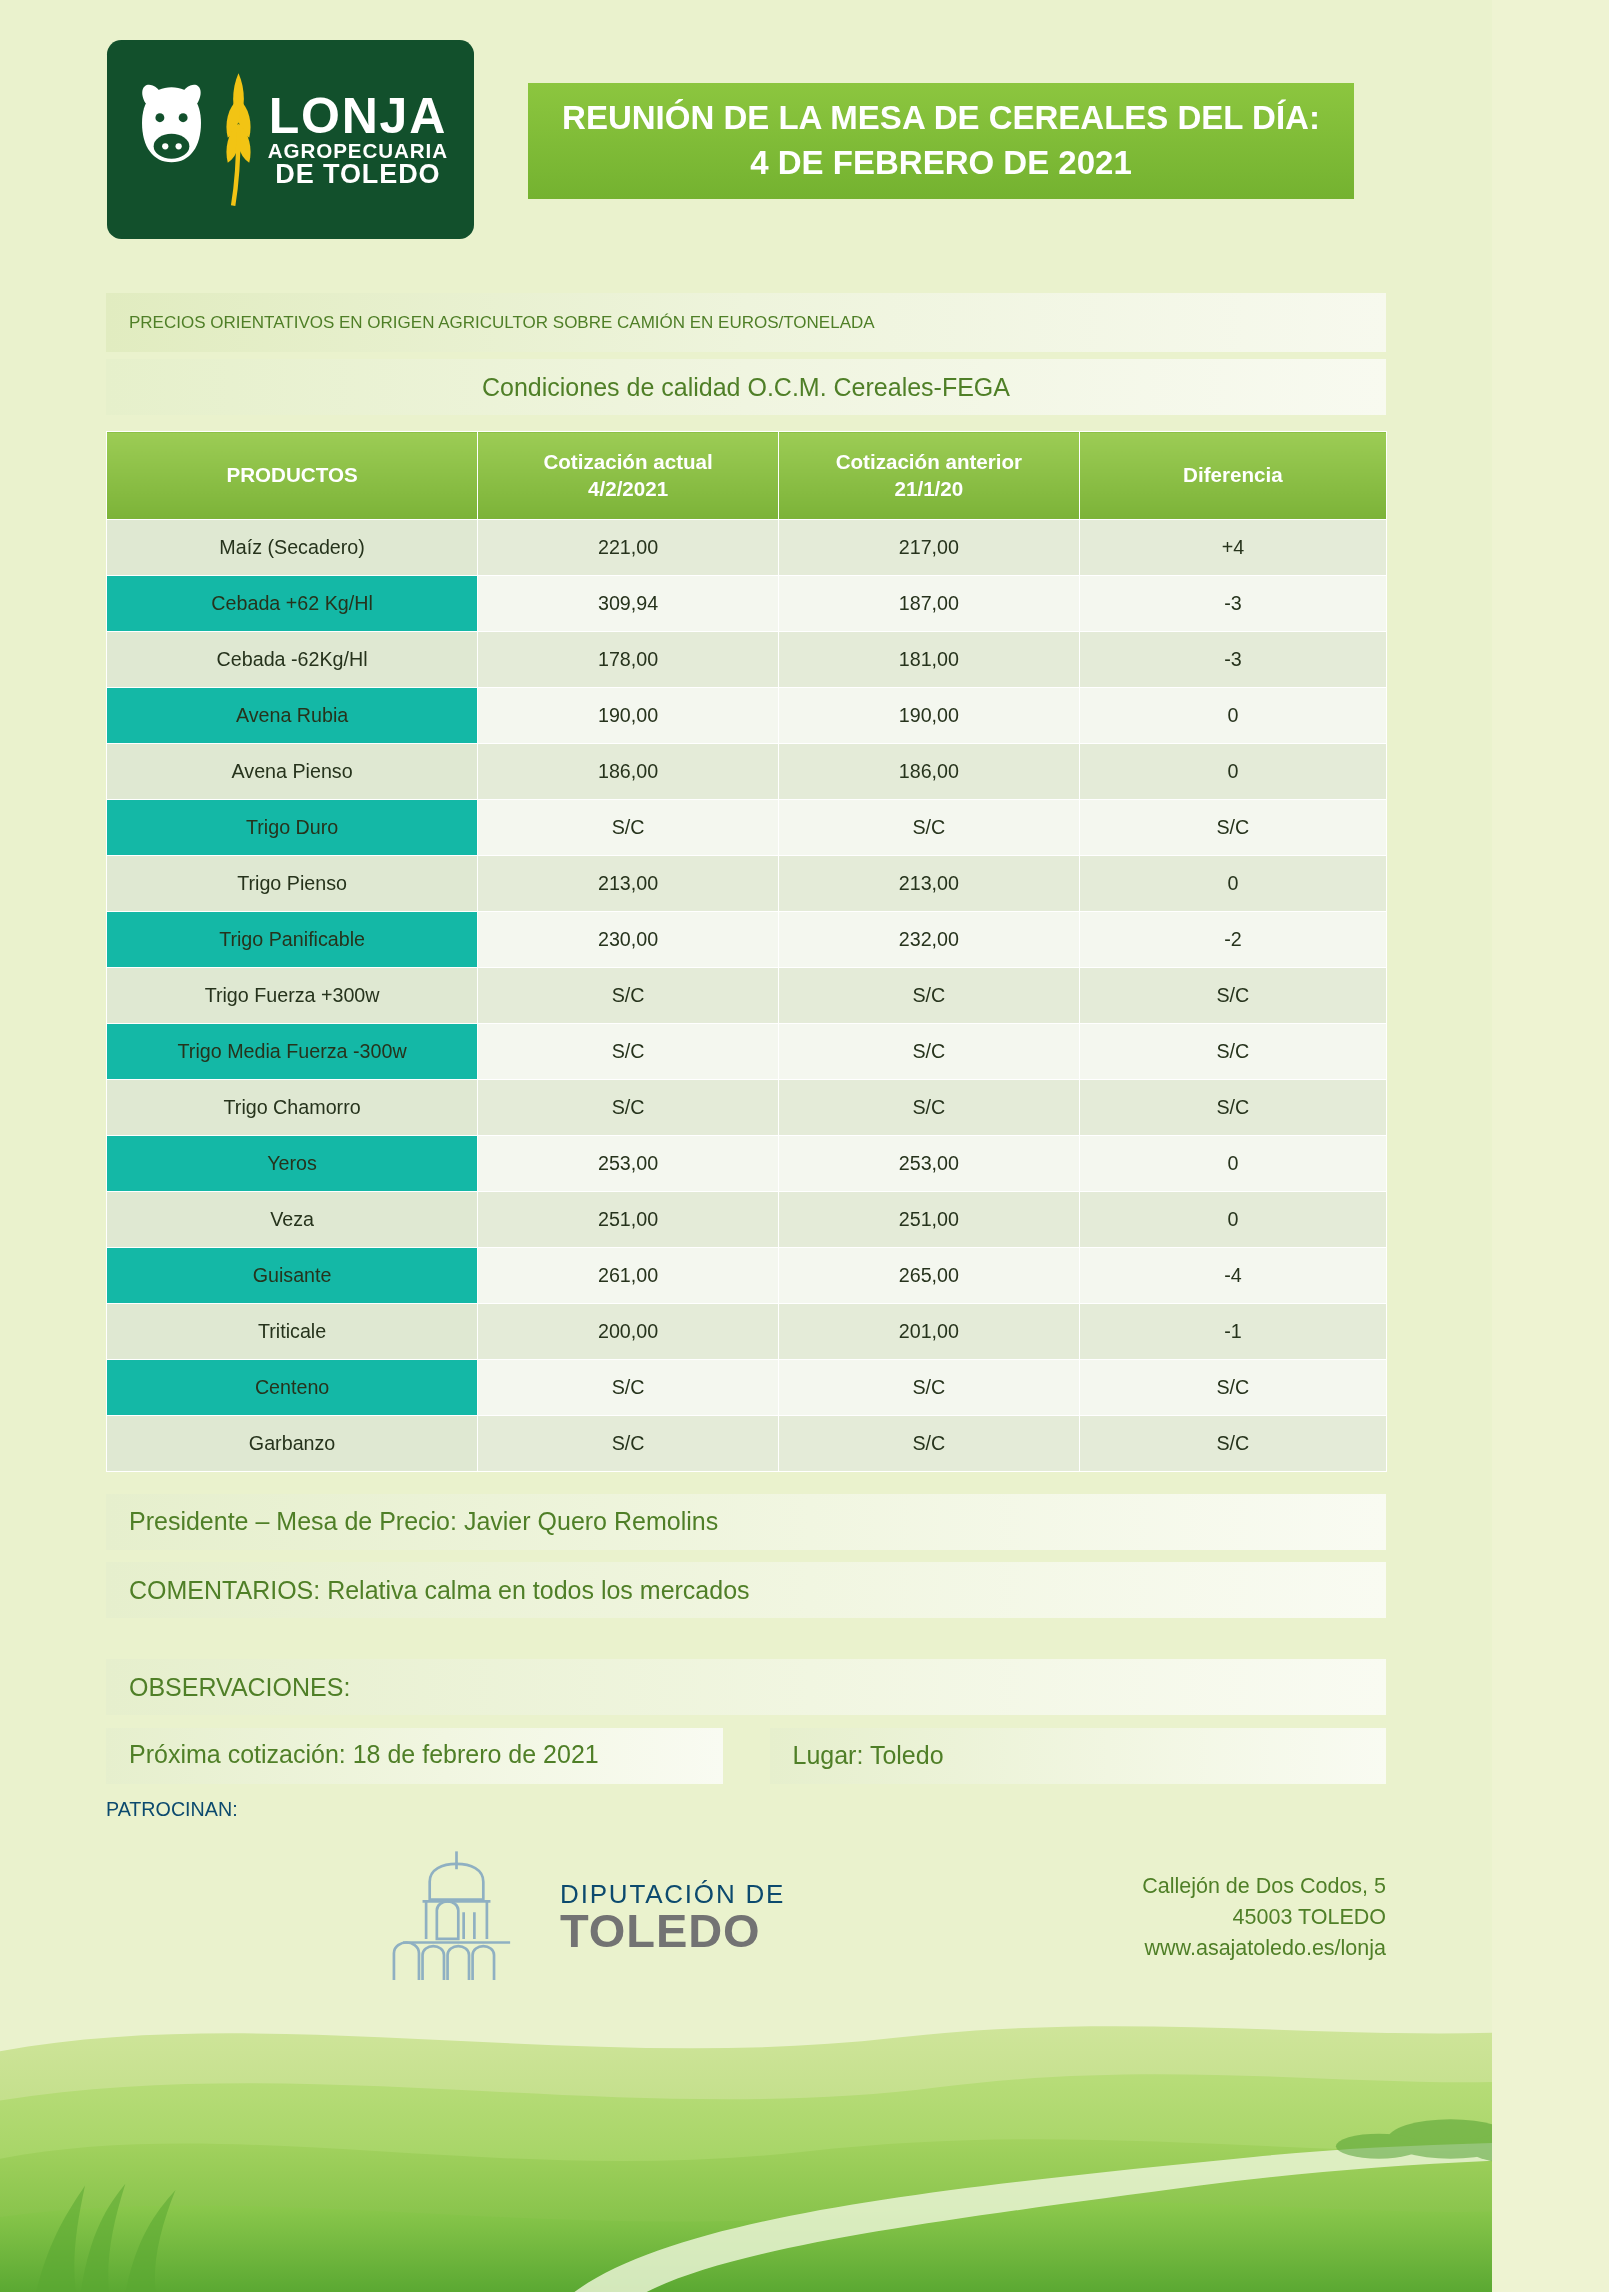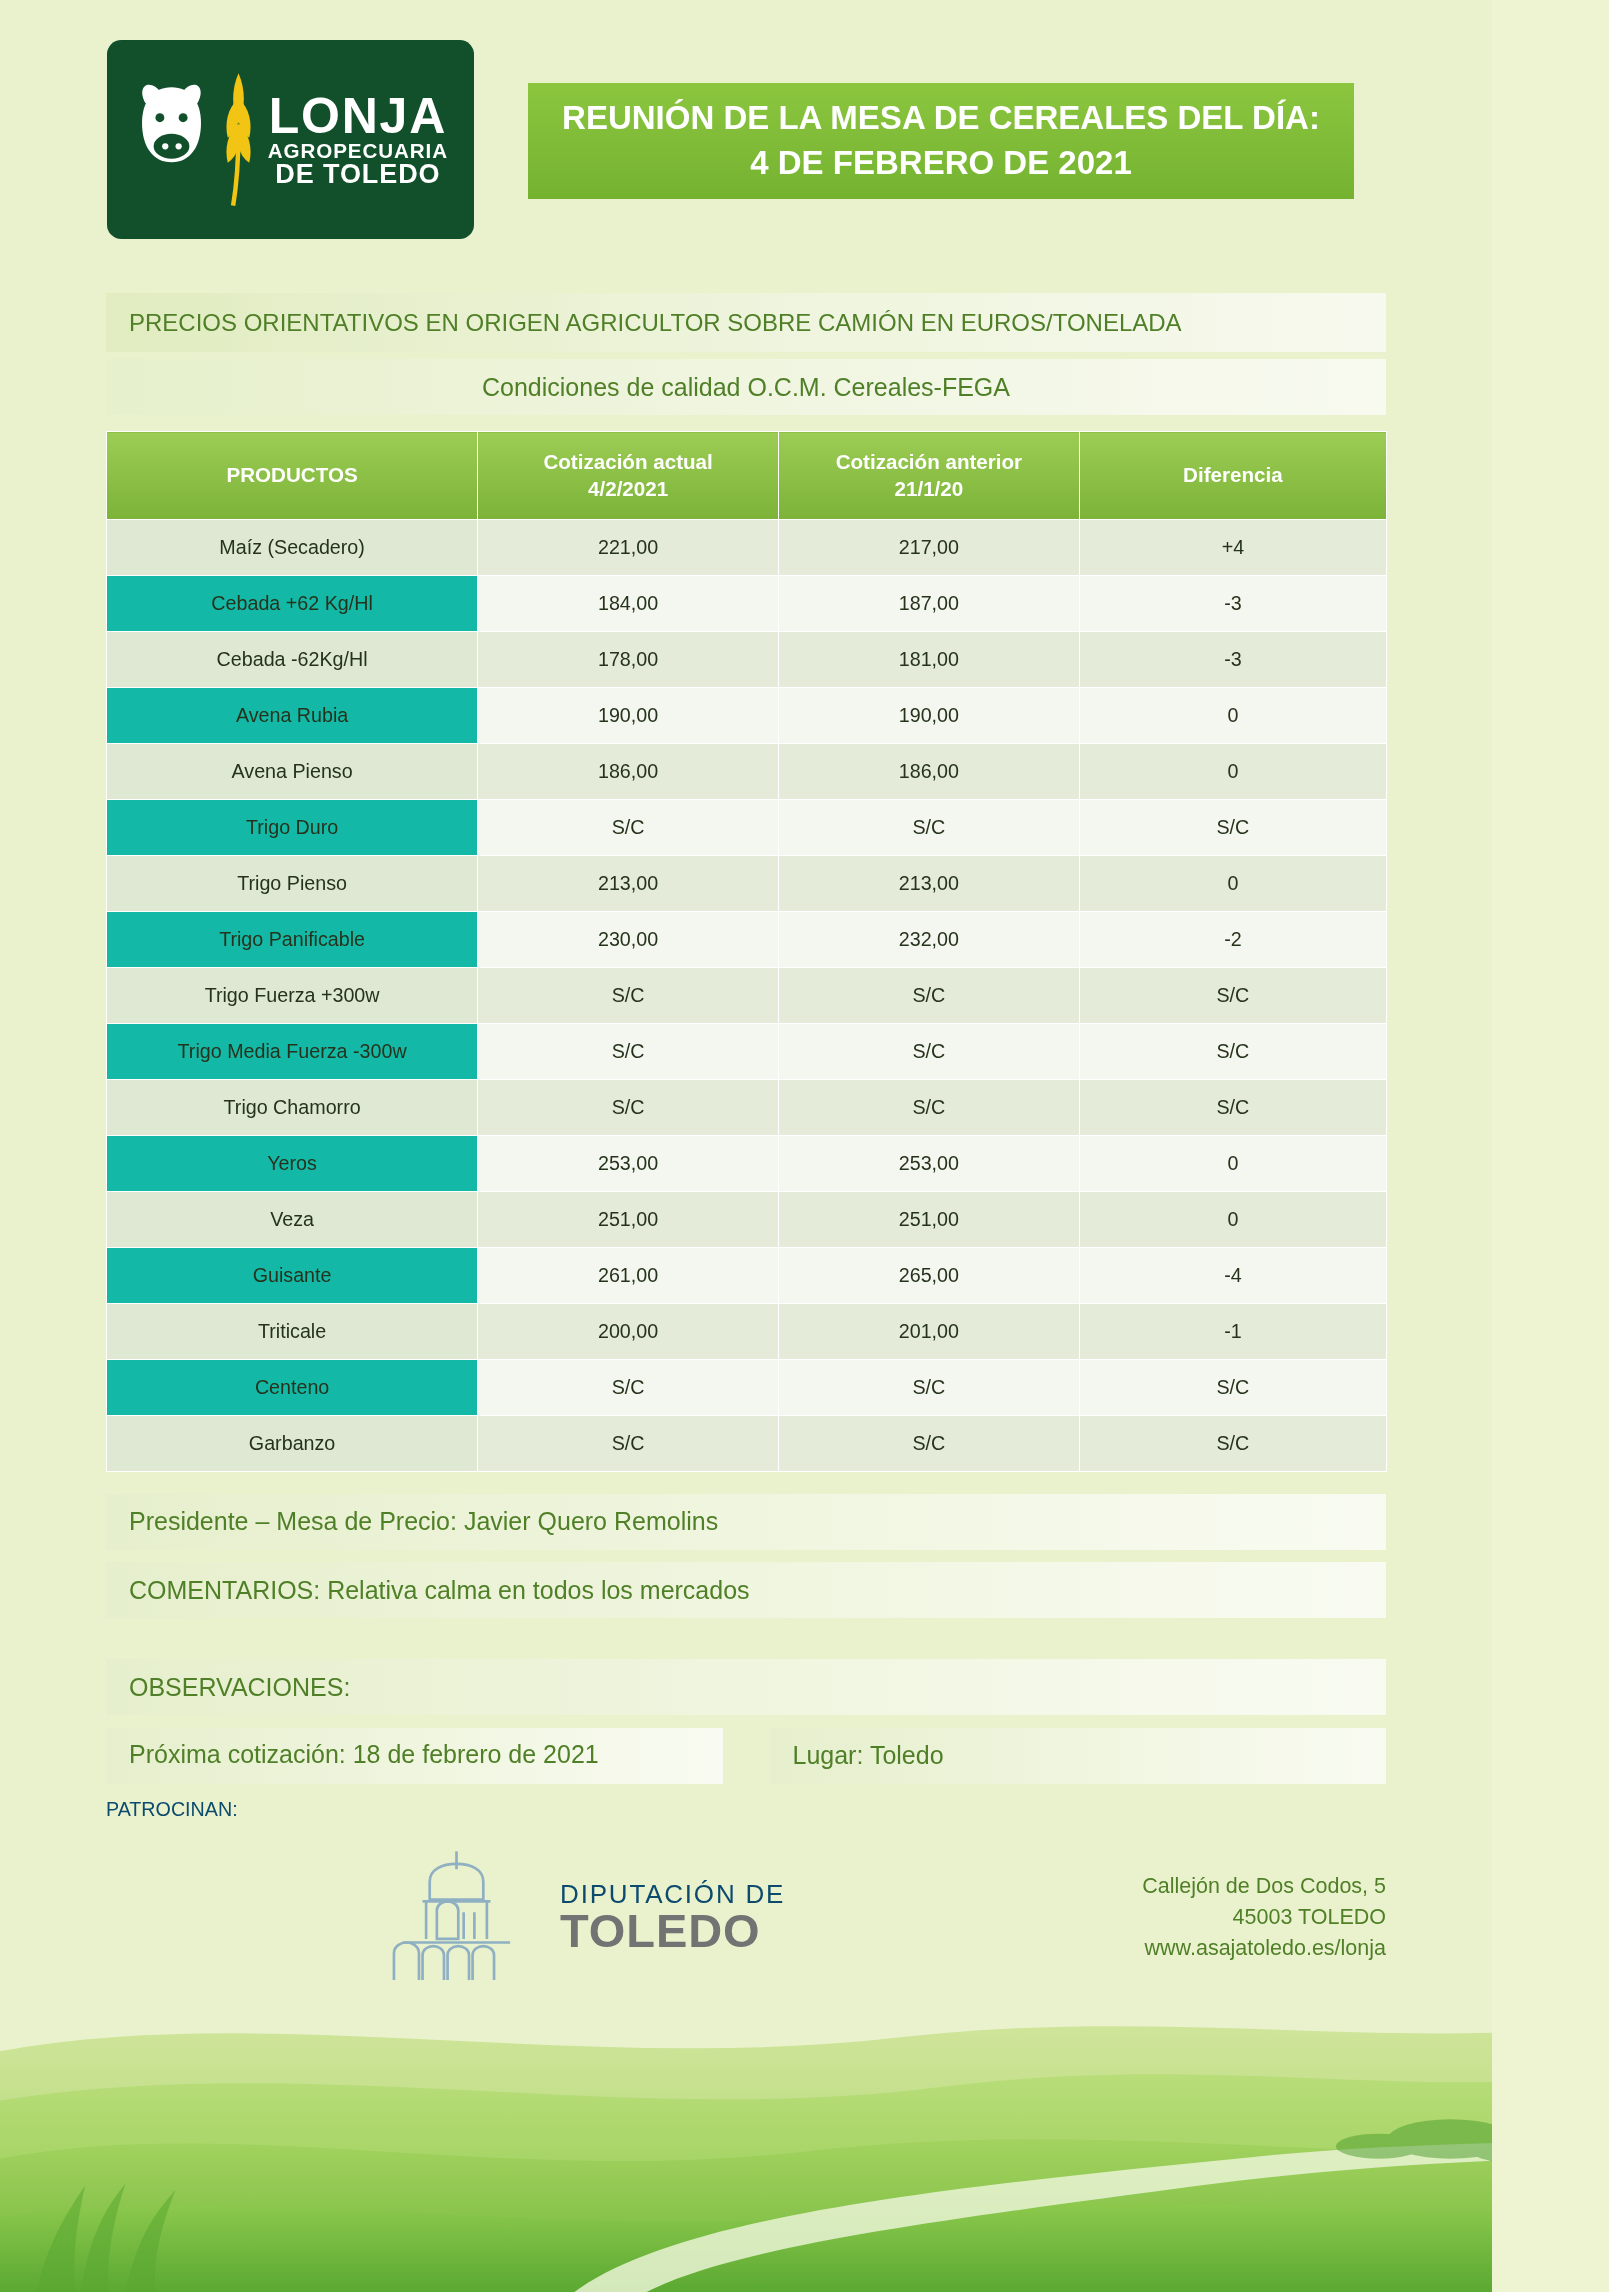--- a/index.html
+++ b/index.html
@@ -84,21 +84,21 @@
   .band {
     margin: 0 106px 0 106px;
     background: linear-gradient(90deg, #e4eec6 0%, #eef4dc 45%, #f6f8ea 100%);
     color: #4a7c24;
     display: flex;
     align-items: center;
   }
   .band-precios {
     height: 59px;
     margin-top: 54px;
-    font-size: 24px;
+    font-size: 17px;
     padding-left: 23px;
     color: #4f7f27;
     background: linear-gradient(90deg, #e1ecc0 0%, #eef4dc 50%, #f7f9ee 100%);
   }
   .band-condiciones {
     height: 56px;
     margin-top: 7.2px;
     font-size: 25px;
     justify-content: center;
     color: #4f7f27;
@@ -332,21 +332,21 @@
     </thead>
     <tbody id="prices-body">
         <tr class="odd">
           <td>Maíz (Secadero)</td>
           <td>221,00</td>
           <td>217,00</td>
           <td>+4</td>
         </tr>
         <tr class="even">
           <td>Cebada +62 Kg/Hl</td>
-          <td>184,00</td>
+          <td>309,94</td>
           <td>187,00</td>
           <td>-3</td>
         </tr>
         <tr class="odd">
           <td>Cebada -62Kg/Hl</td>
           <td>178,00</td>
           <td>181,00</td>
           <td>-3</td>
         </tr>
         <tr class="even">

